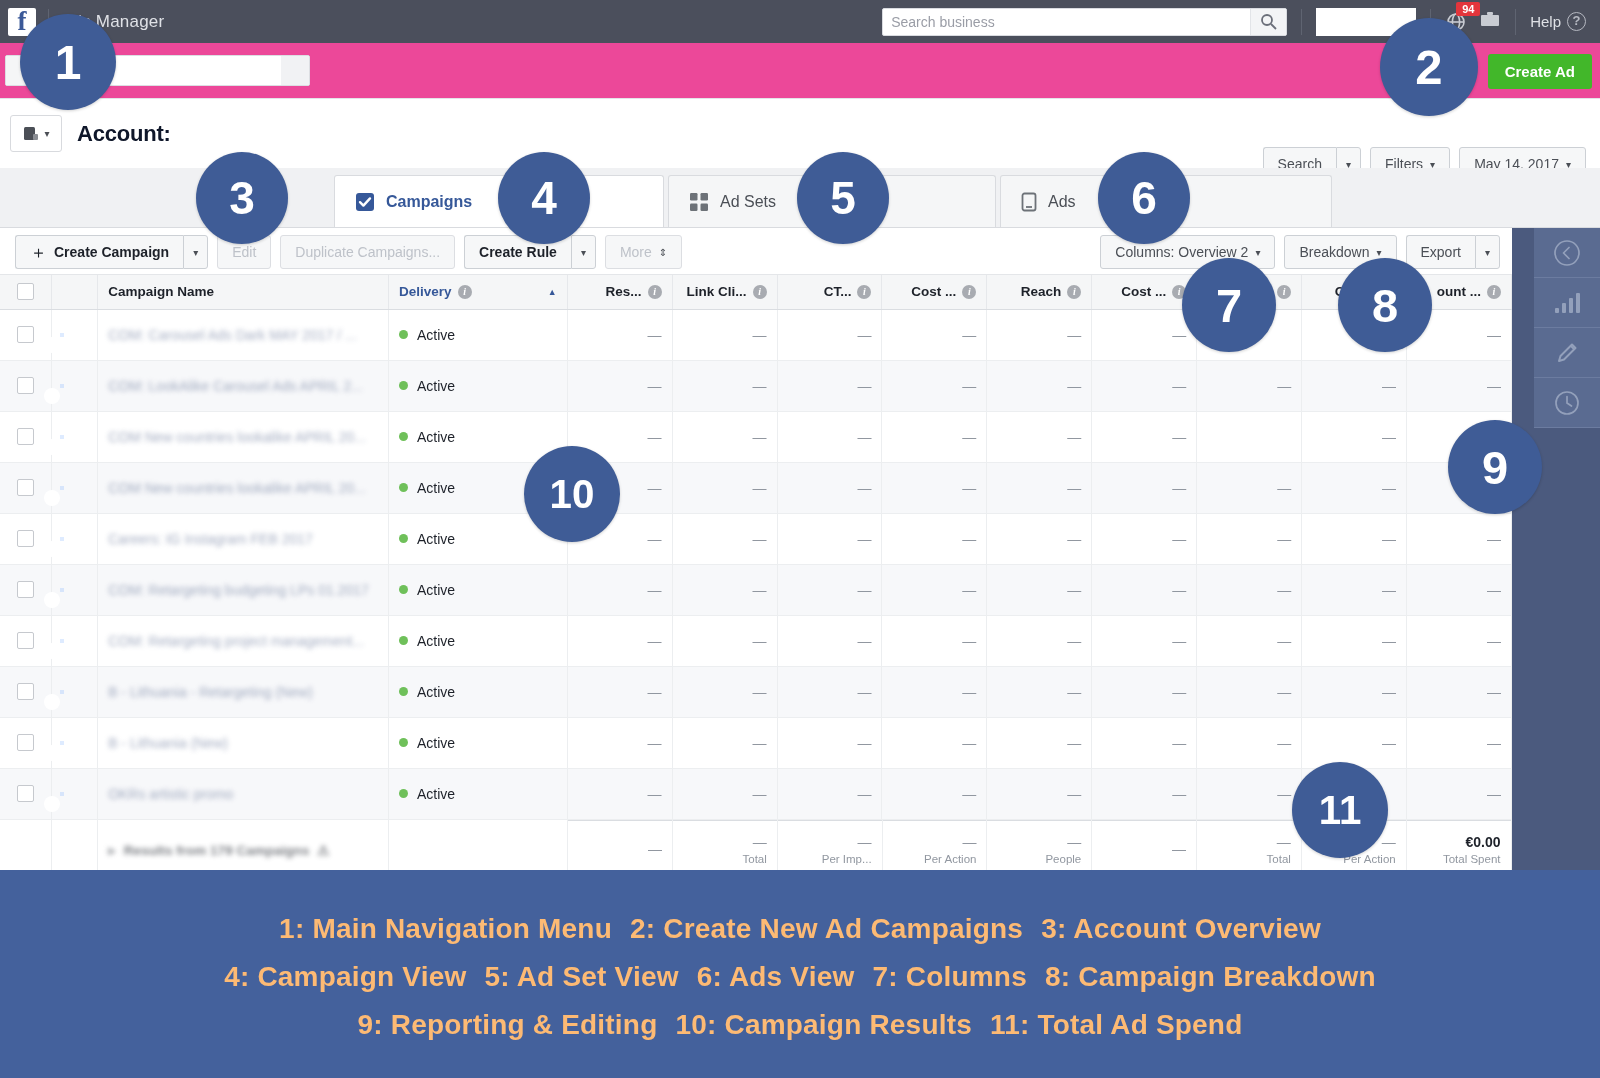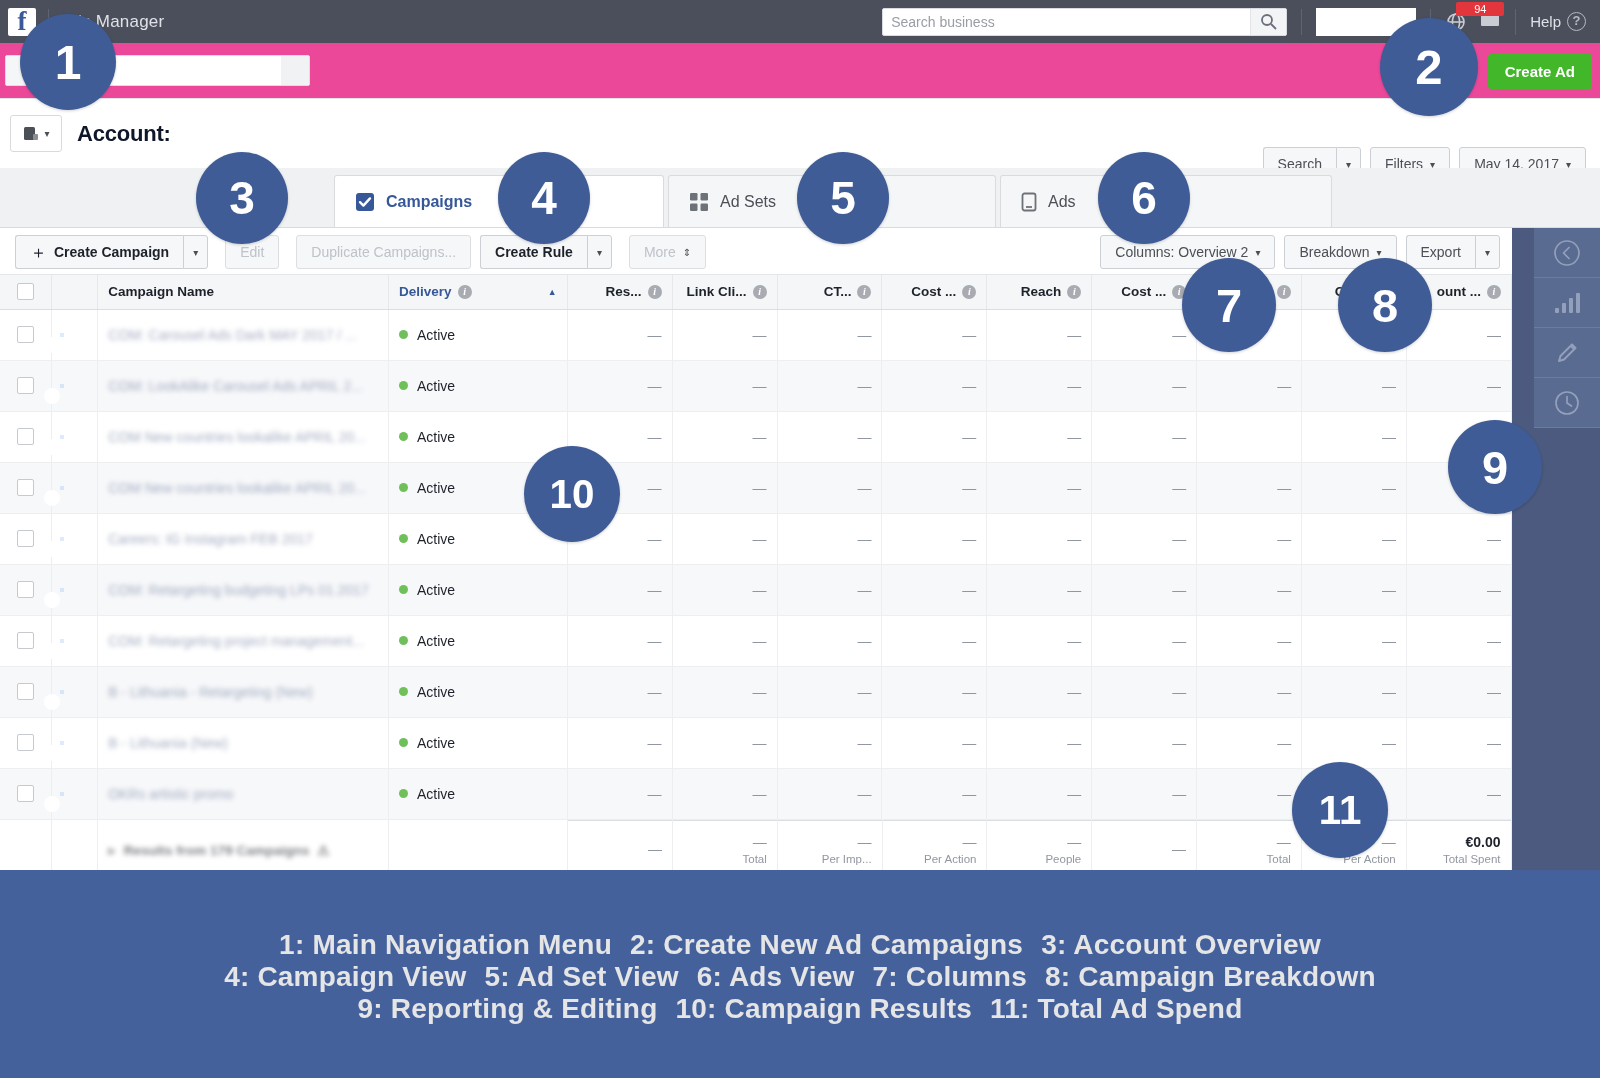--- a/index.html
+++ b/index.html
@@ -40,22 +40,22 @@
   .search-btn {
     width: 36px; height: 26px; background: #f3f4f6; border-left: 1px solid #e2e4e8;
     display: flex; align-items: center; justify-content: center;
   }
   .sep-v { width: 1px; height: 26px; background: #5f6471; margin: 0 14px; }
   .white-box { width: 100px; height: 28px; background: #ffffff; }
   .icon-grp { display: flex; align-items: center; gap: 12px; position: relative; }
   .globe-ic { position: relative; width: 22px; height: 22px; }
   .badge {
     position: absolute; top: -9px; left: 11px;
-    background: #e3353c; color: #fff; font-size: 11px; font-weight: normal;
-    padding: 0 18px; border-radius: 2px; line-height: 14px; min-width: 17px;
+    background: #e3353c; color: #fff; font-size: 11px; font-weight: bold;
+    padding: 0 6px; border-radius: 2px; line-height: 14px; min-width: 17px;
     text-align: center;
   }
   .help-wrap { display: flex; align-items: center; gap: 6px; color: #dfe1e6; font-size: 15px; }
   .help-q {
     width: 19px; height: 19px; border: 1.6px solid #b6b9c2; border-radius: 50%;
     color: #b6b9c2; font-size: 13px; font-weight: bold; line-height: 16px; text-align: center;
   }
 
   
   .subbar {
@@ -121,21 +121,21 @@
   #tab2 { left: 668px; width: 328px; }
   #tab3 { left: 1000px; width: 332px; }
 
   
   .toolbar {
     position: absolute; top: 228px; left: 0; width: 1512px; height: 47px;
     background: #ffffff; border-bottom: 1px solid #e4e6e9;
   }
   .tb-left { position: absolute; left: 15px; top: 7px; display: flex; align-items: center; gap: 9px; }
   .tb-right { position: absolute; right: 12px; top: 7px; display: flex; align-items: center; gap: 9px; }
-  .btn.disabled { color: #bec2c9; background: #f6f7f8; border-color: #dcdee2; cursor: default; margin-left: 8px; }
+  .btn.disabled { color: #bec2c9; background: #f6f7f8; border-color: #dcdee2; cursor: default; }
   .btn.strong { font-weight: bold; color: #1d2129; }
 
   
   .tablewrap {
     position: absolute; top: 275px; left: 0; width: 1512px; height: 595px;
     background: #ffffff; overflow: hidden;
   }
   table { border-collapse: collapse; width: 1512px; table-layout: fixed; }
   thead th {
     background: #f5f6f7; border-bottom: 1px solid #dadde1; border-right: 1px solid #e6e8eb;
@@ -206,23 +206,23 @@
   }
   .rail-inner { position: absolute; left: 22px; top: 0; width: 66px; background: #5a6b91; }
   .rail-btn {
     width: 66px; height: 50px; display: flex; align-items: center; justify-content: center;
     border-bottom: 1px solid #6c7ca0; cursor: pointer;
   }
 
   
   .caption {
     position: absolute; left: 0; bottom: 0; width: 1600px; height: 208px;
-    background: #44619c; color: #e5e5e5;
+    background: #44619c; color: #fdba74;
     display: flex; flex-direction: column; align-items: center; justify-content: center;
-    padding-top: 6px;
+    gap: 16px; padding-top: 6px;
   }
   .cap-line { font-size: 28px; font-weight: bold; letter-spacing: .2px; white-space: nowrap; }
   .cap-line span { margin: 0 9px; }
 
   
   .marker {
     position: absolute; border-radius: 50%;
     background: #3f5c96; color: #ffffff;
     display: flex; align-items: center; justify-content: center;
     font-weight: bold; font-family: "Liberation Sans", sans-serif;

